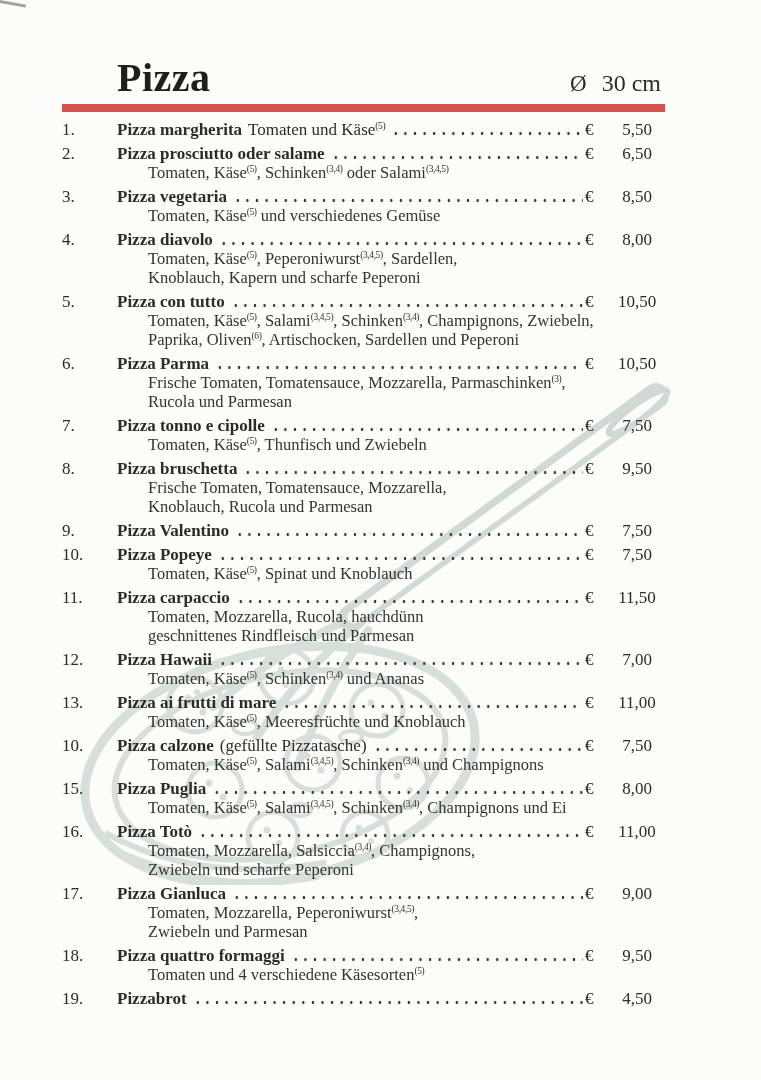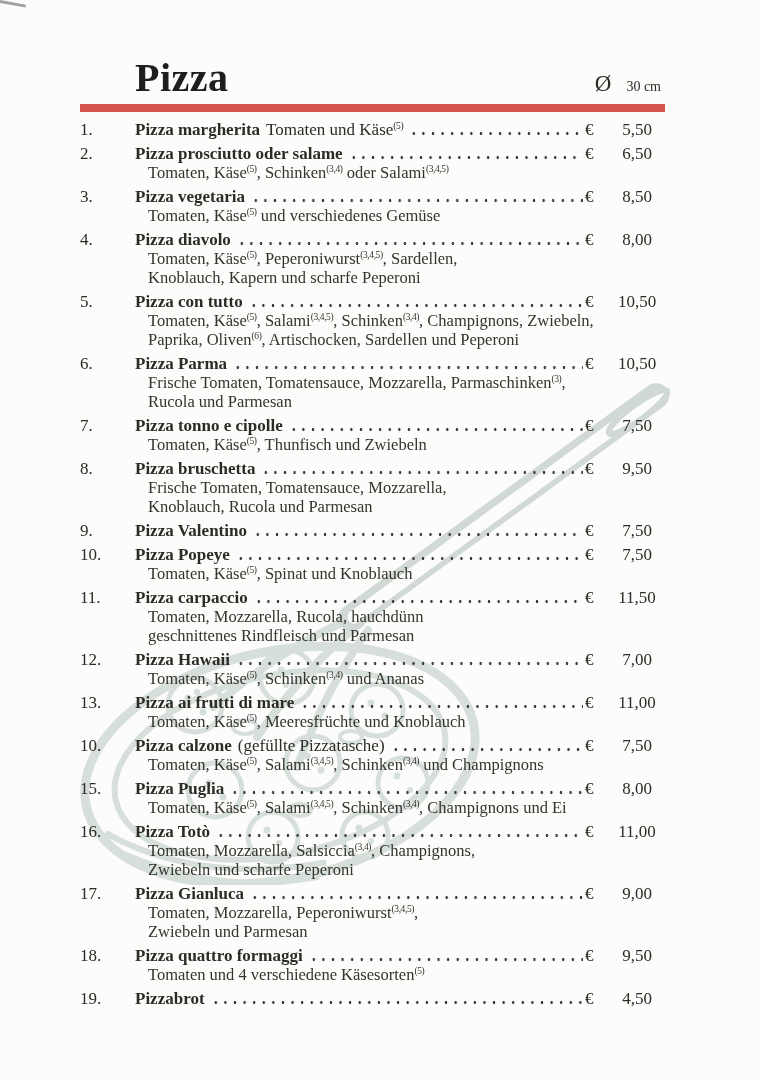--- a/index.html
+++ b/index.html
@@ -13,48 +13,48 @@
   }
   .corner-mark{
     position:absolute;top:2px;left:-4px;width:30px;height:3px;
     background:#555;opacity:.55;transform:rotate(10deg);
   }
   .watermark{
     position:absolute;left:55px;top:365px;z-index:0;opacity:.9;
   }
   .content{
     position:relative;z-index:1;
-    padding:56px 96px 0 80px;
+    padding:56px 96px 0 62px;
   }
   .header{display:flex;align-items:baseline;justify-content:space-between;}
   .title{
     font-size:40px;font-weight:bold;line-height:44px;
     margin-left:55px;letter-spacing:.5px;color:#1e1e1c;
   }
   .diameter{display:flex;align-items:baseline;gap:15px;padding-right:4px;}
   .diameter .sym{font-size:23px;}
-  .diameter .val{font-size:14px;}
+  .diameter .val{font-size:24px;}
   .rule{height:8px;background:#d4534e;margin-top:4px;}
   .menu{margin-top:8px;}
   .item{margin-bottom:5px;}
   .line1{display:flex;align-items:baseline;font-size:17px;line-height:19px;}
   .num{width:55px;flex:none;}
   .name{font-weight:bold;white-space:pre;}
   .after{white-space:pre;margin-left:6px;}
   .after:empty{display:none;margin:0;}
   .dots{
     flex:1;align-self:stretch;margin:0 2px 0 6px;
     background-image:radial-gradient(circle,#3b3b38 1.25px,transparent 1.5px);
     background-size:9.6px 5px;
     background-repeat:repeat-x;
     background-position:left 11px;
   }
   .euro{width:24px;flex:none;}
   .price{width:56px;flex:none;text-align:center;}
-  .desc{margin-left:68px;font-size:16.5px;line-height:19px;color:#33332f;}
+  .desc{margin-left:86px;font-size:16.5px;line-height:19px;color:#33332f;}
   sup{font-size:9.5px;line-height:0;vertical-align:6px;letter-spacing:-.4px;}
 </style>
 </head>
 <body>
 
 <div class="corner-mark"></div>
 
 <div class="watermark">
   <svg width="630" height="520" viewBox="0 0 630 520" fill="none" xmlns="http://www.w3.org/2000/svg">
     <g stroke="#ccd6d0" stroke-width="7" fill="none" opacity="0.85">

